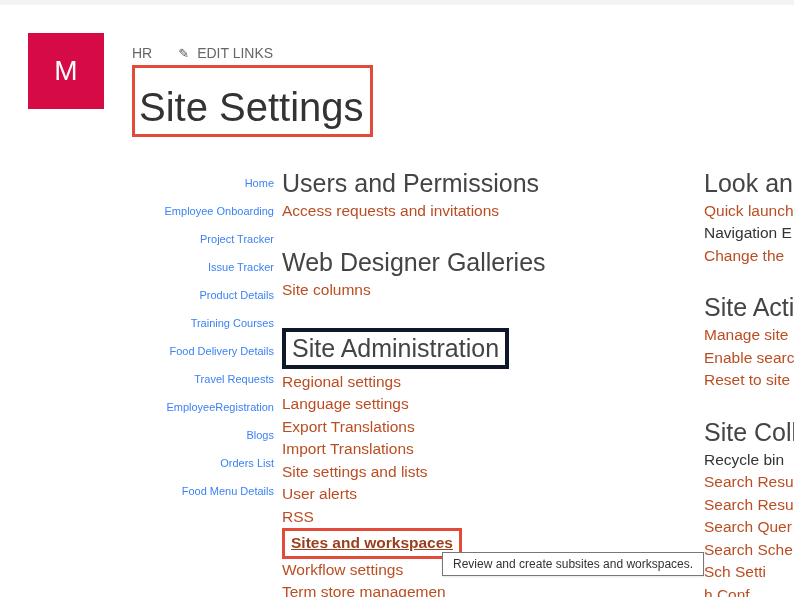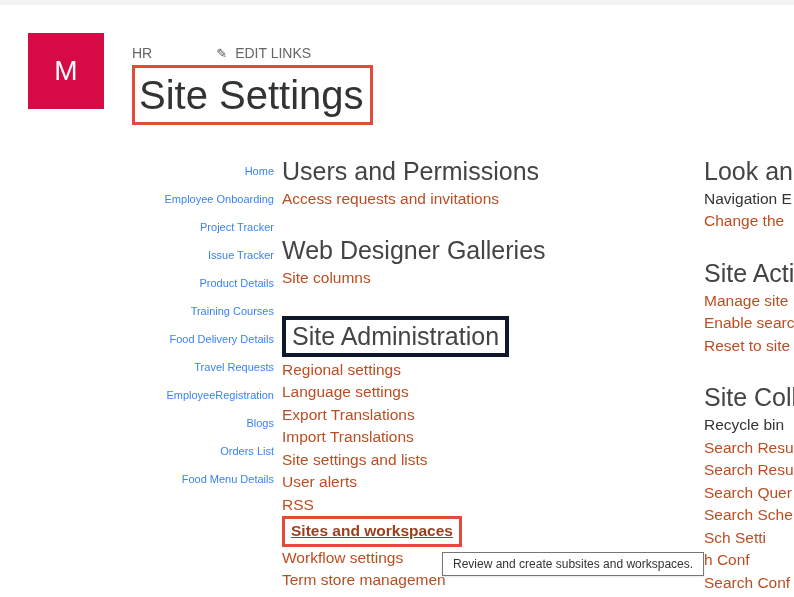--- a/index.html
+++ b/index.html
@@ -30,35 +30,35 @@
       justify-content: center;
       margin-right: 28px;
       flex-shrink: 0;
     }
     .header-texts {
       padding-top: 12px;
     }
     .header-top-links {
       display: flex;
       align-items: center;
-      gap: 64px;
+      gap: 26px;
       font-size: 14px;
       color: #666;
       margin-bottom: 4px;
     }
     .edit-links {
       display: flex;
       align-items: center;
       gap: 8px;
     }
     .pencil { font-size: 13px; color: #555; }
     .page-title-wrap {
       border: 3px solid #e24a3a;
       display: inline-block;
-      padding: 4px 6px 4px 4px;
+      padding: 16px 6px 4px 4px;
     }
     .page-title {
       font-size: 40px;
       font-weight: 200;
       color: #333;
       line-height: 1.15;
     }
     .content-row {
       display: flex;
       padding: 32px 0 0 26px;
@@ -174,20 +174,21 @@
       <div class="link-item">RSS</div>
       <div><span class="link-item boxed">Sites and workspaces</span></div>
       <div class="link-item">Workflow settings</div>
       <div class="link-item">Term store managemen</div>
     </div>
   </div>
 
   <div class="right-col">
     <div class="section">
       <div class="section-head">Look and F</div>
+      <div class="link-item">Quick launch</div>
       <div class="link-item plain">Navigation E</div>
       <div class="link-item">Change the</div>
     </div>
 
     <div class="section">
       <div class="section-head">Site Actions</div>
       <div class="link-item">Manage site</div>
       <div class="link-item">Enable searc</div>
       <div class="link-item">Reset to site</div>
     </div>

